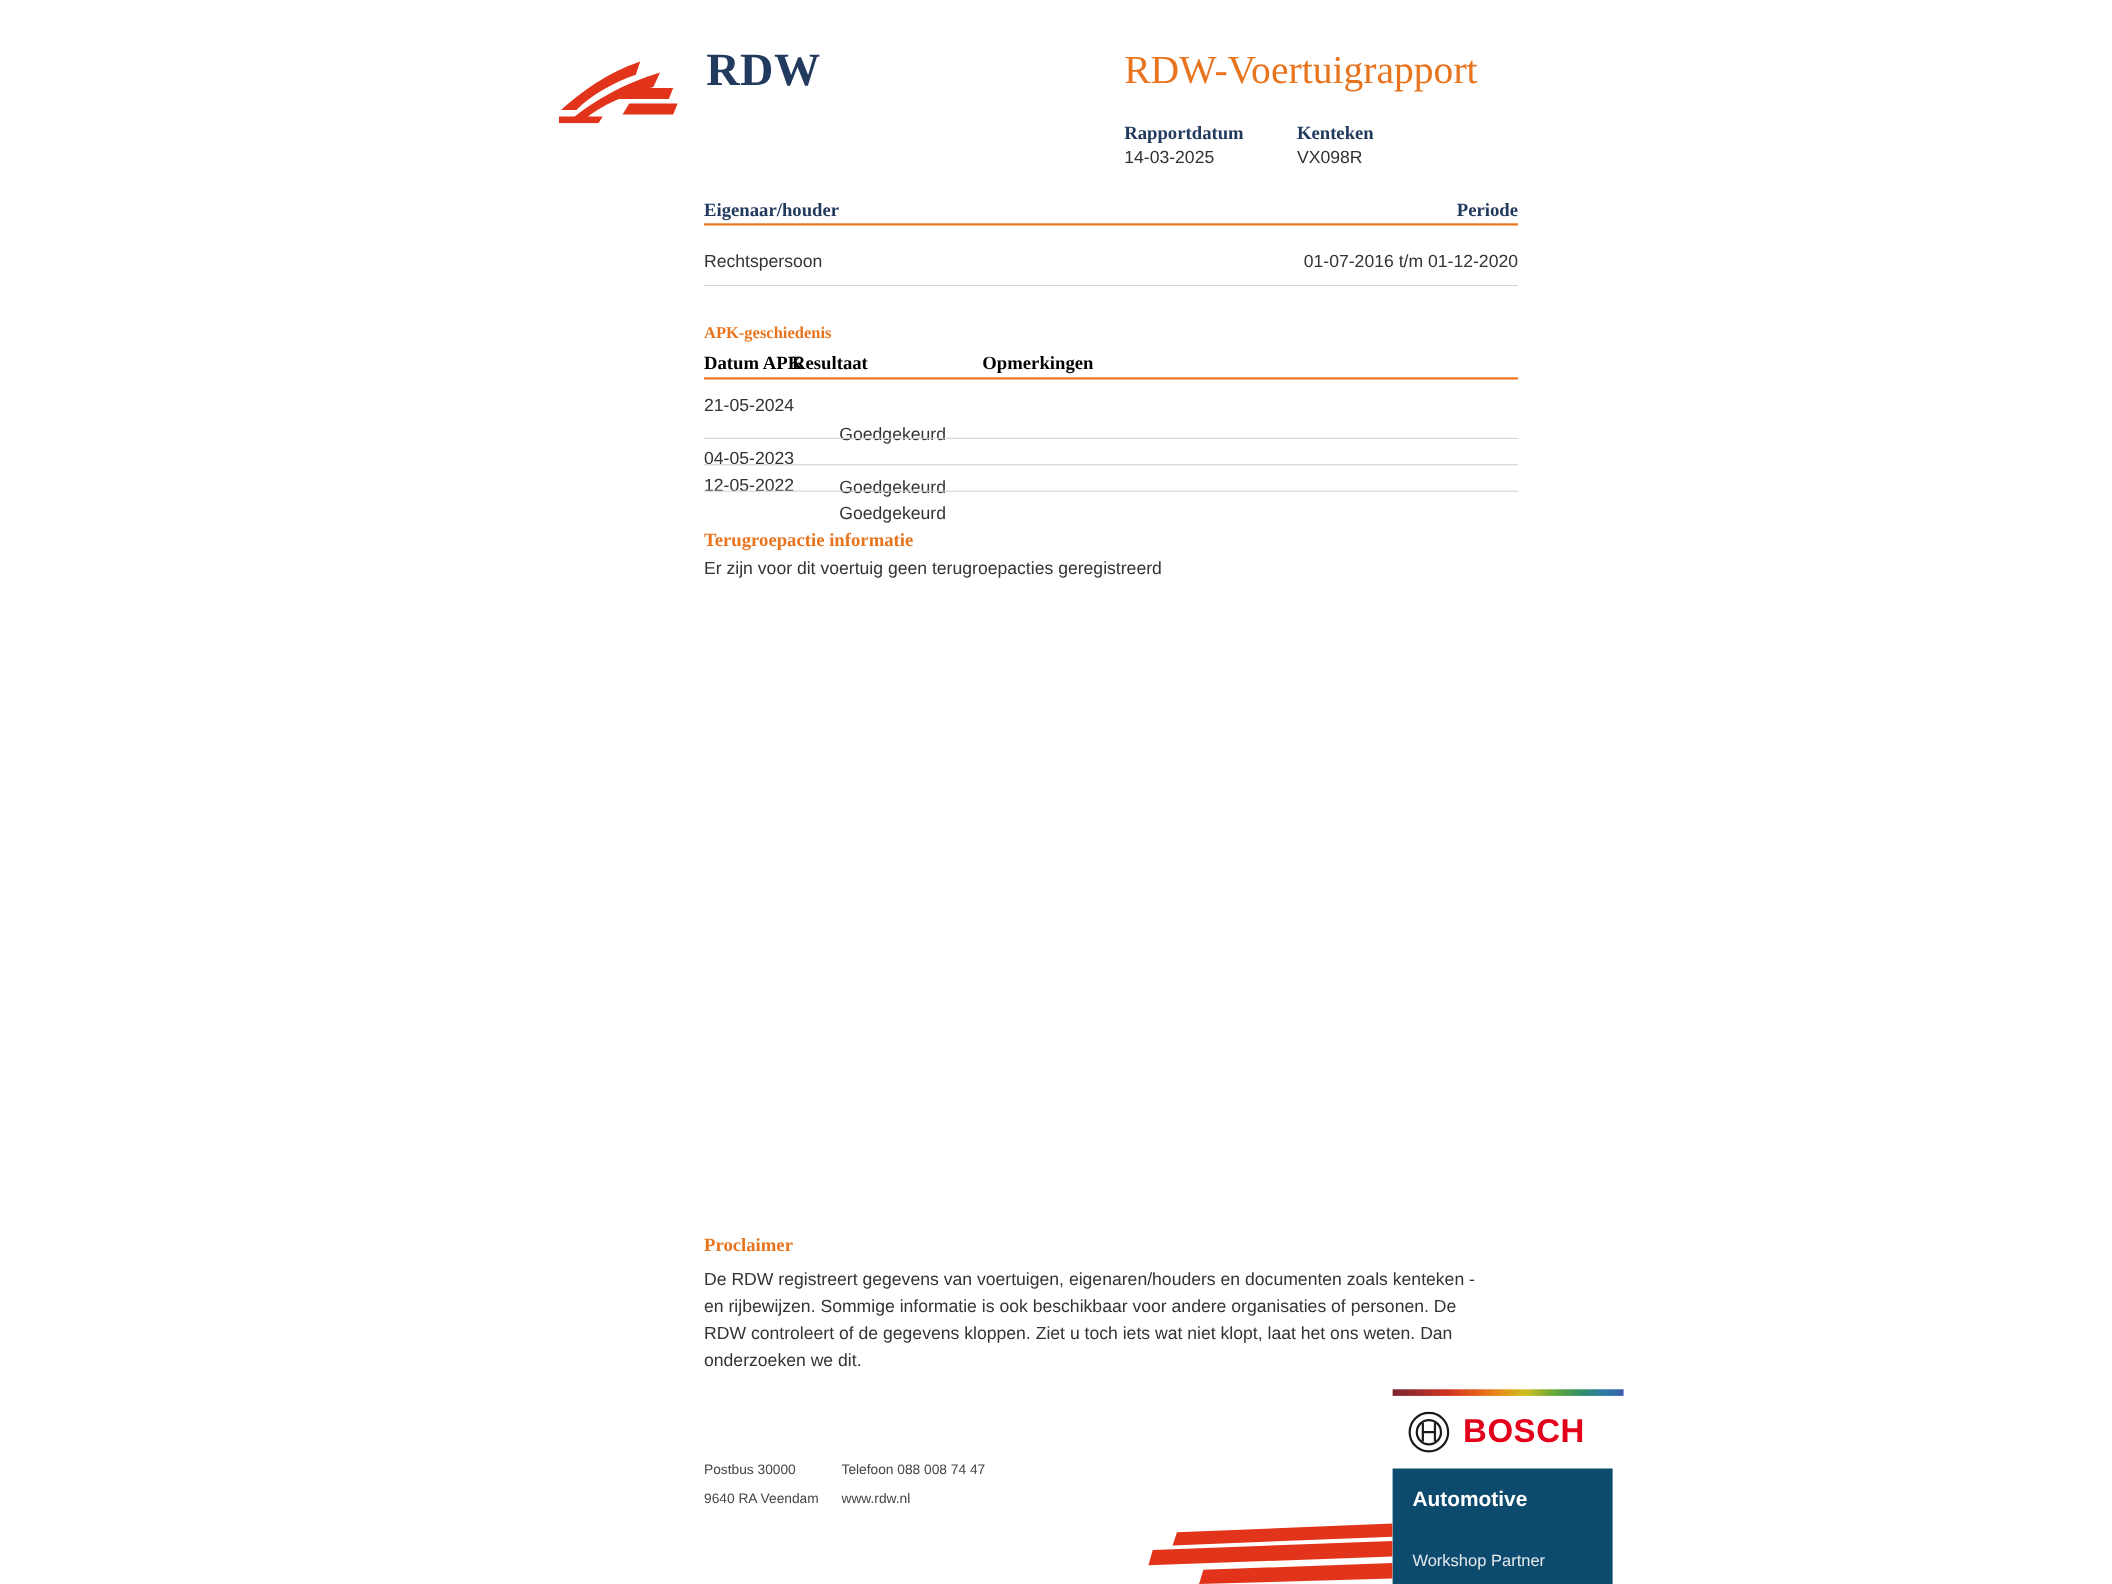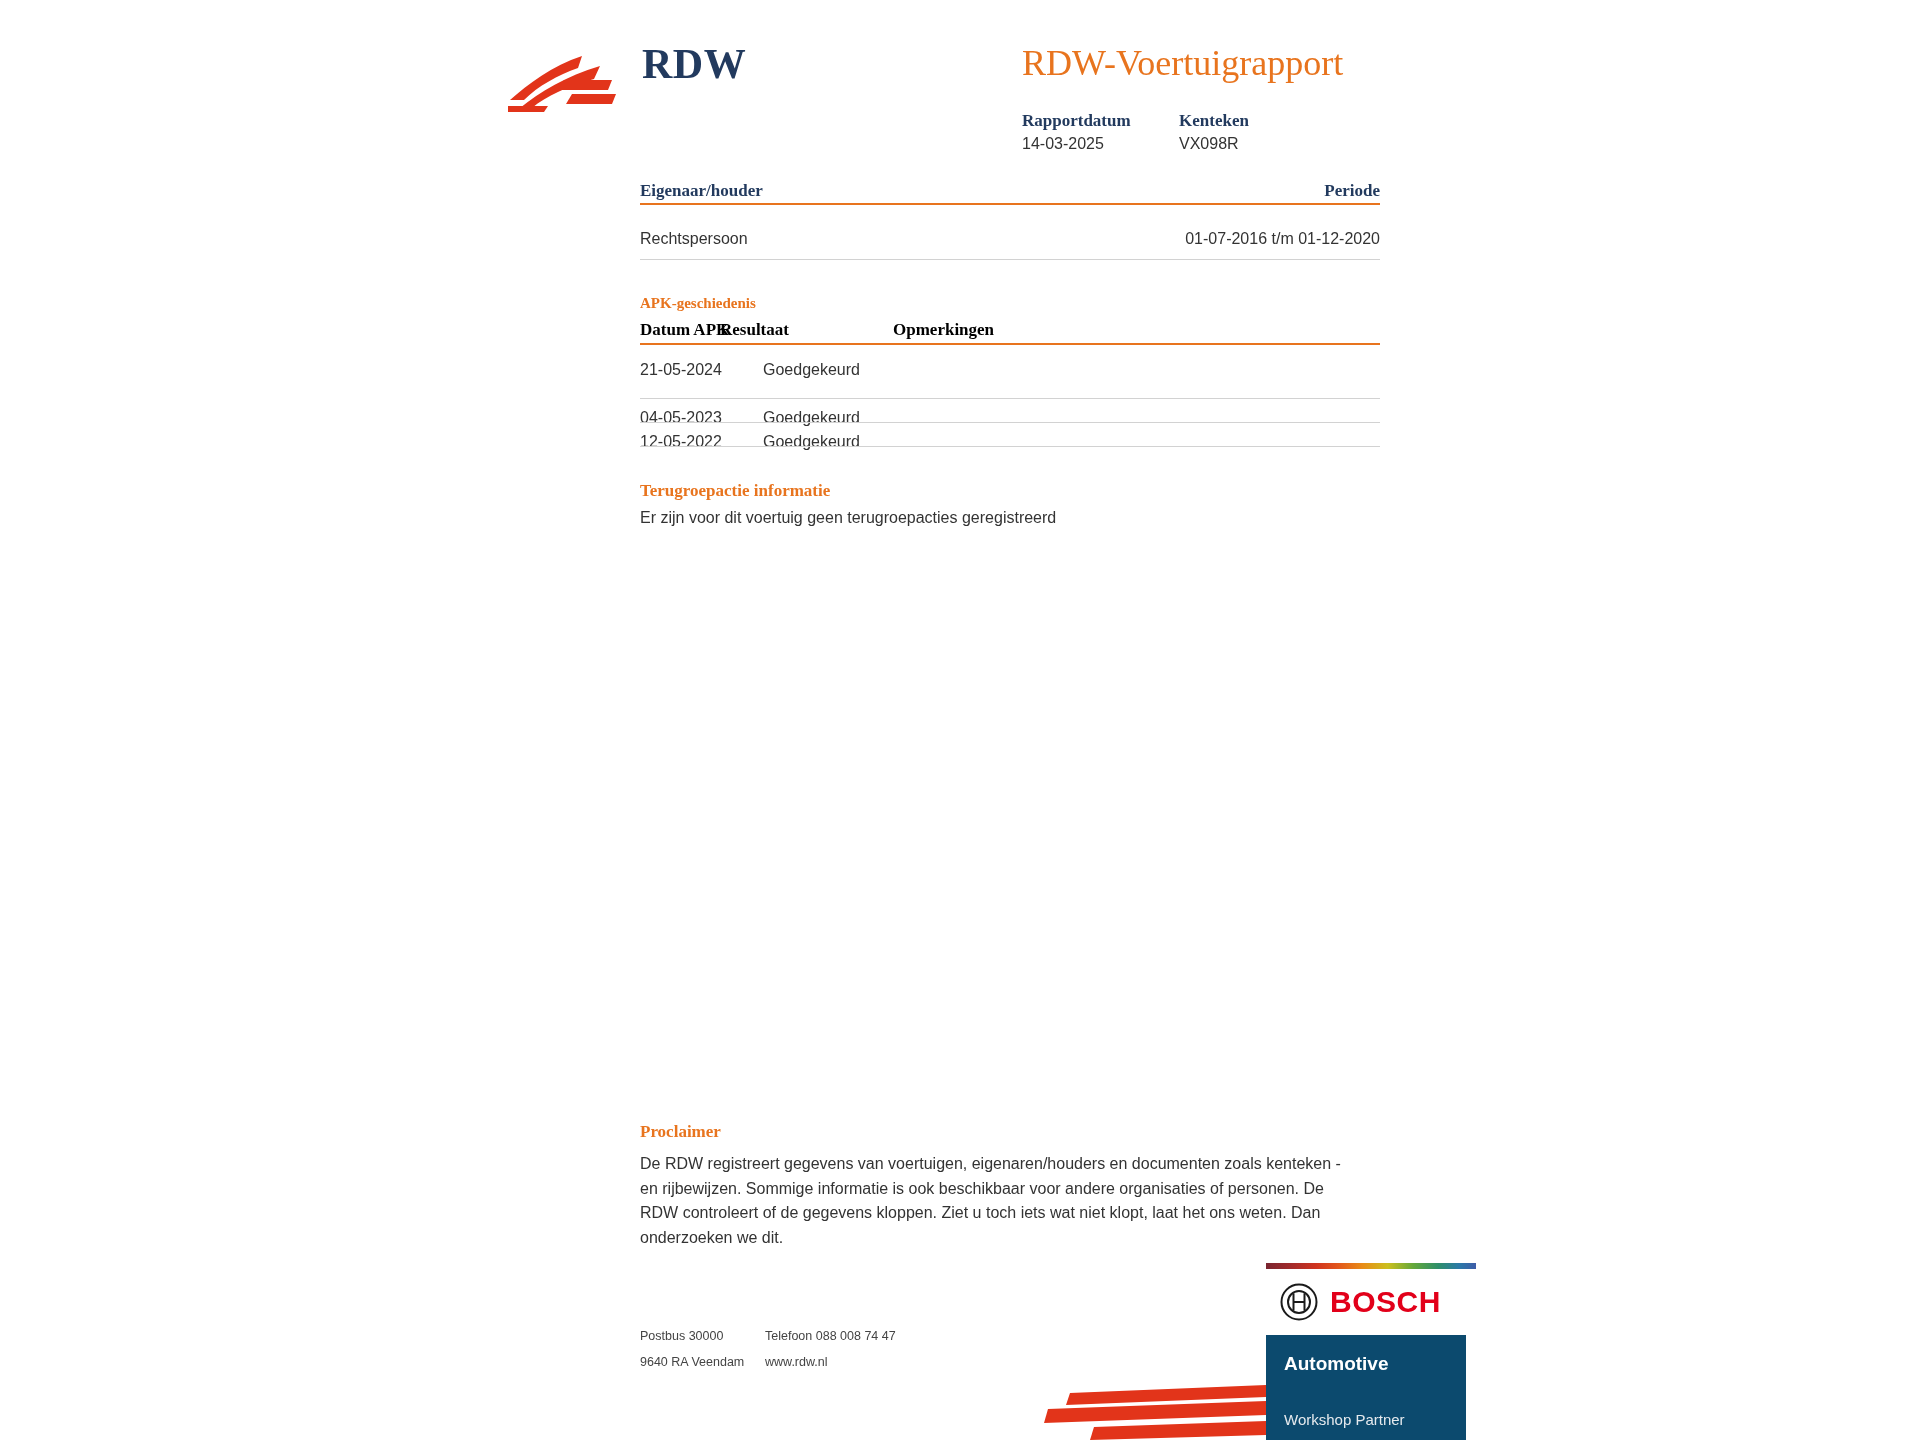--- a/index.html
+++ b/index.html
@@ -148,21 +148,21 @@
     width: 740px;
     text-align: right;
   }
   .apk-cell {
     position: absolute;
     font-size: 16px;
     color: #333333;
     line-height: 24px;
   }
   .apk-cell.date { left: 0px; }
-  .apk-cell.result { left: 123px; }
+  .apk-cell.result { left: 123px; margin-top: 26px; }
   .apk-cell.note { left: 253px; width: 470px; }
   .apk-row-rule {
     position: absolute;
     left: 0;
     width: 740px;
     height: 1px;
     background: #d2d2d2;
   }
 
   

